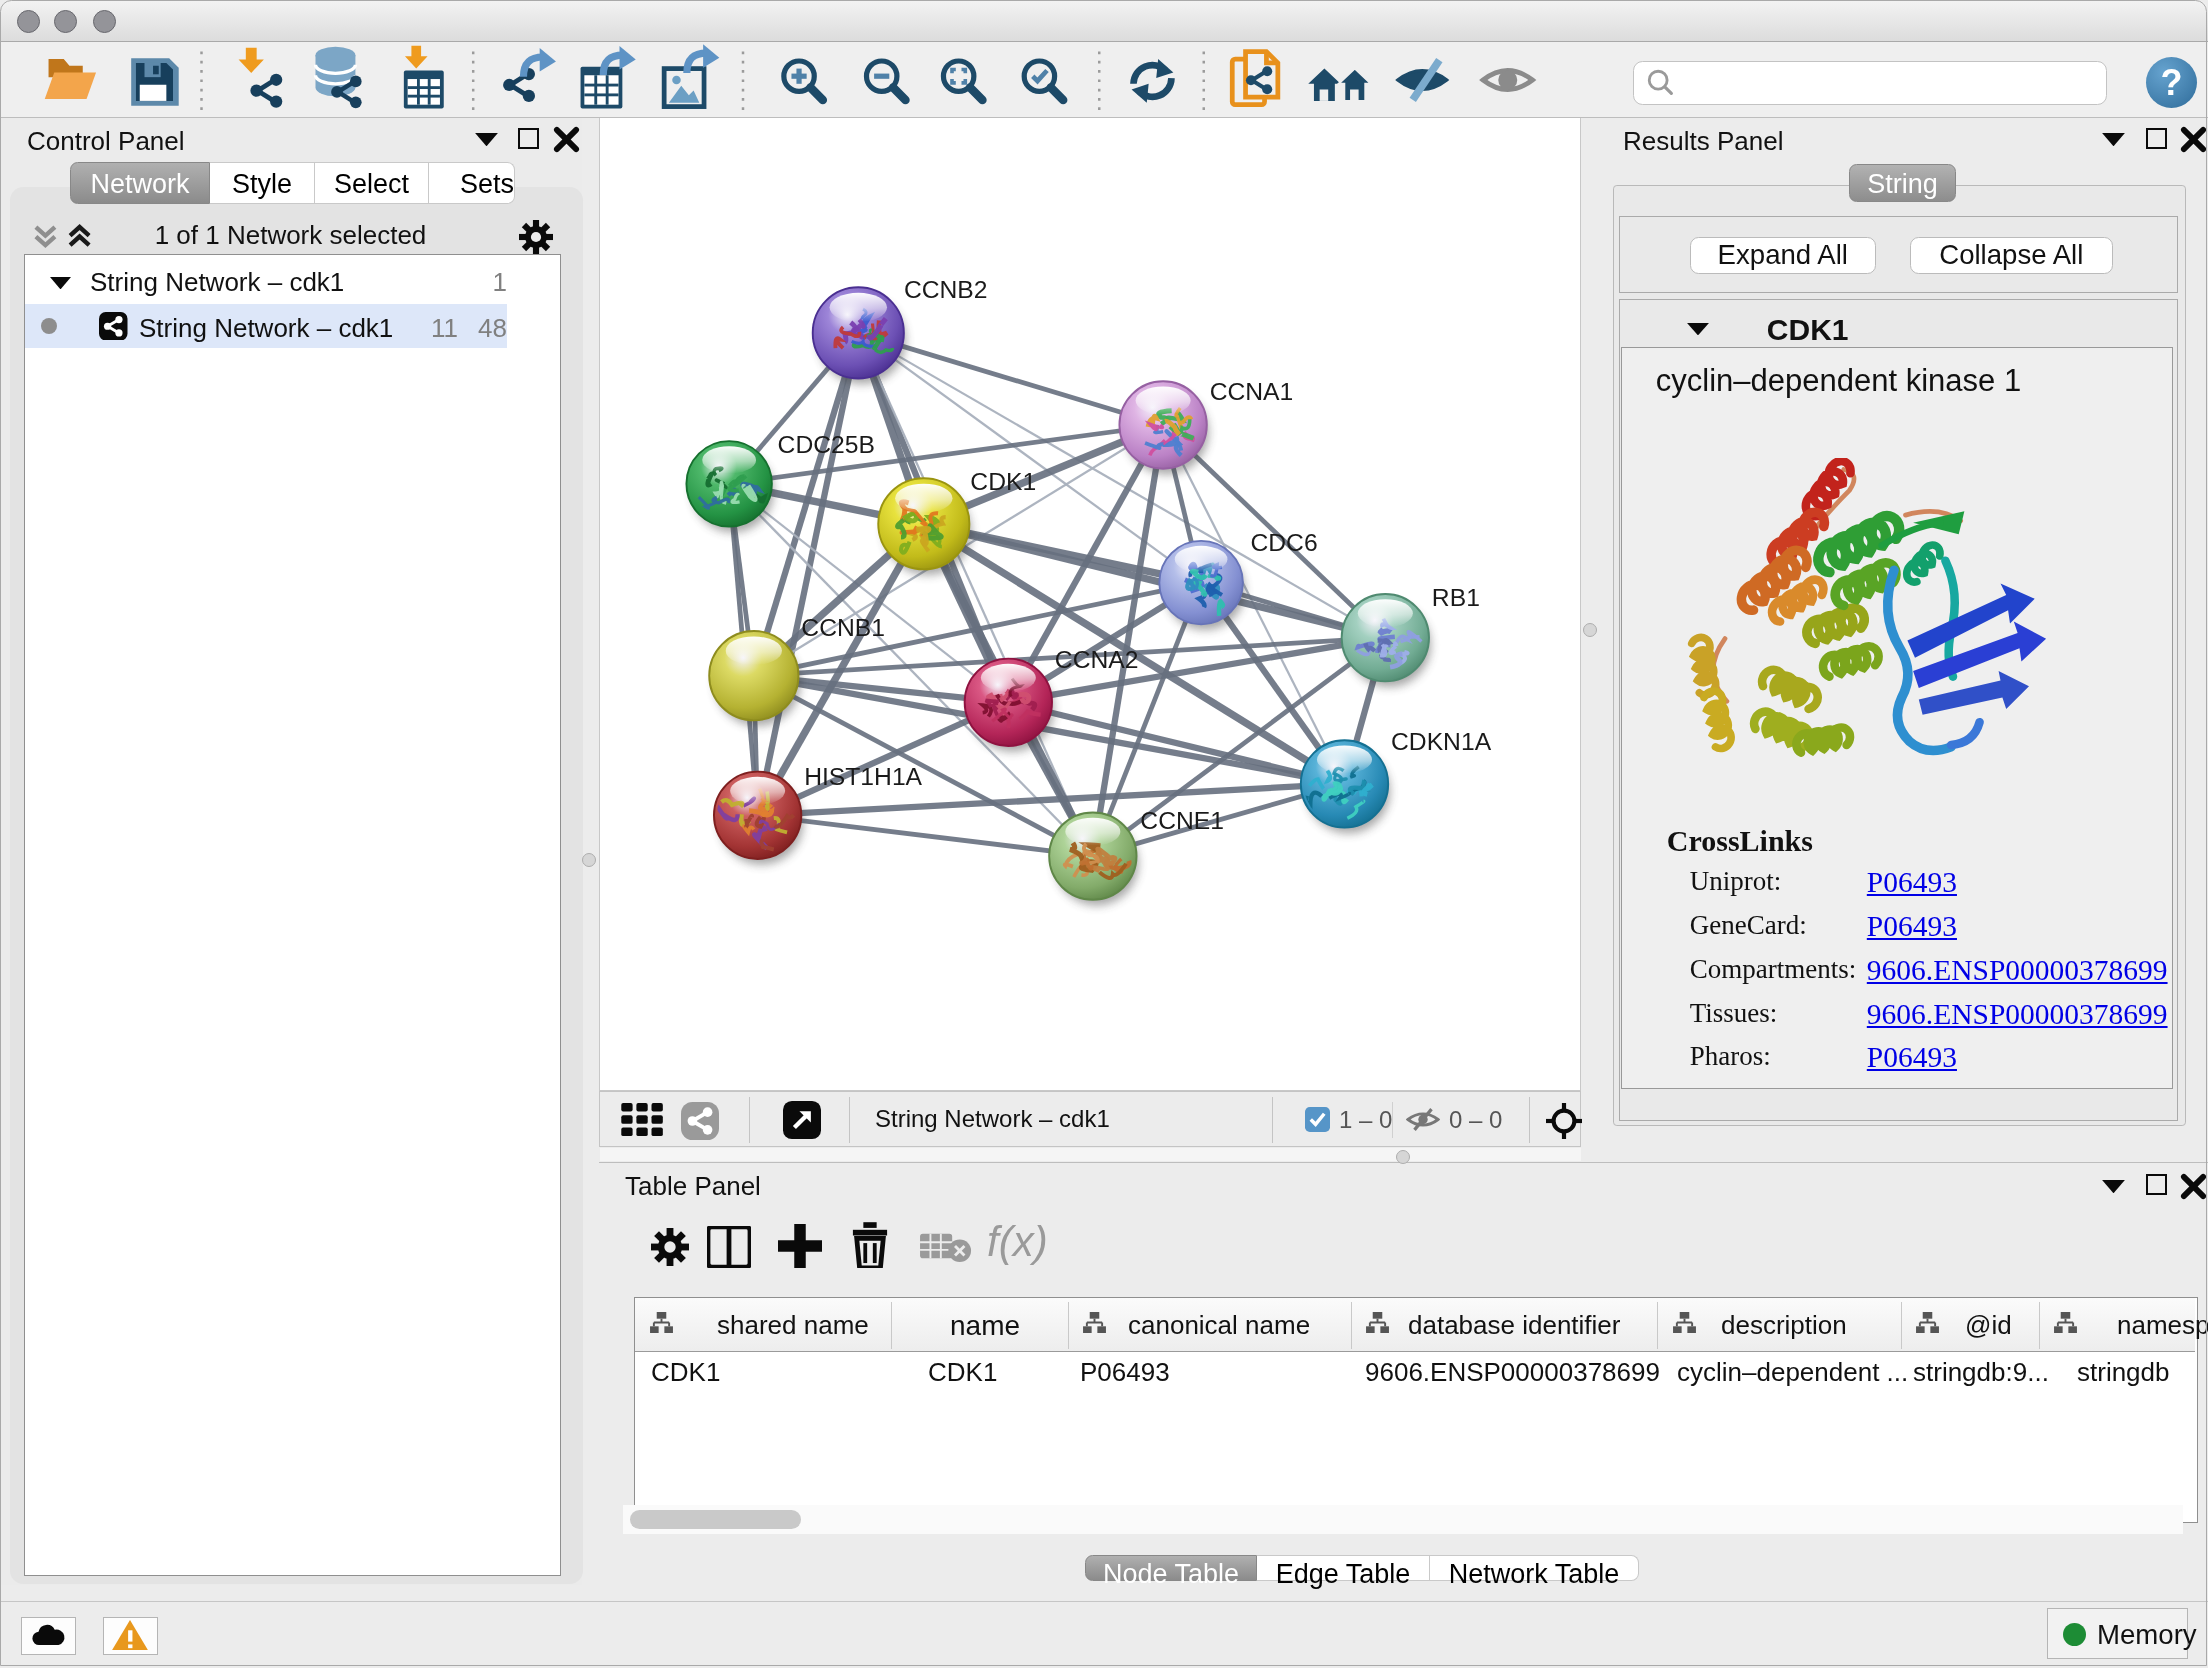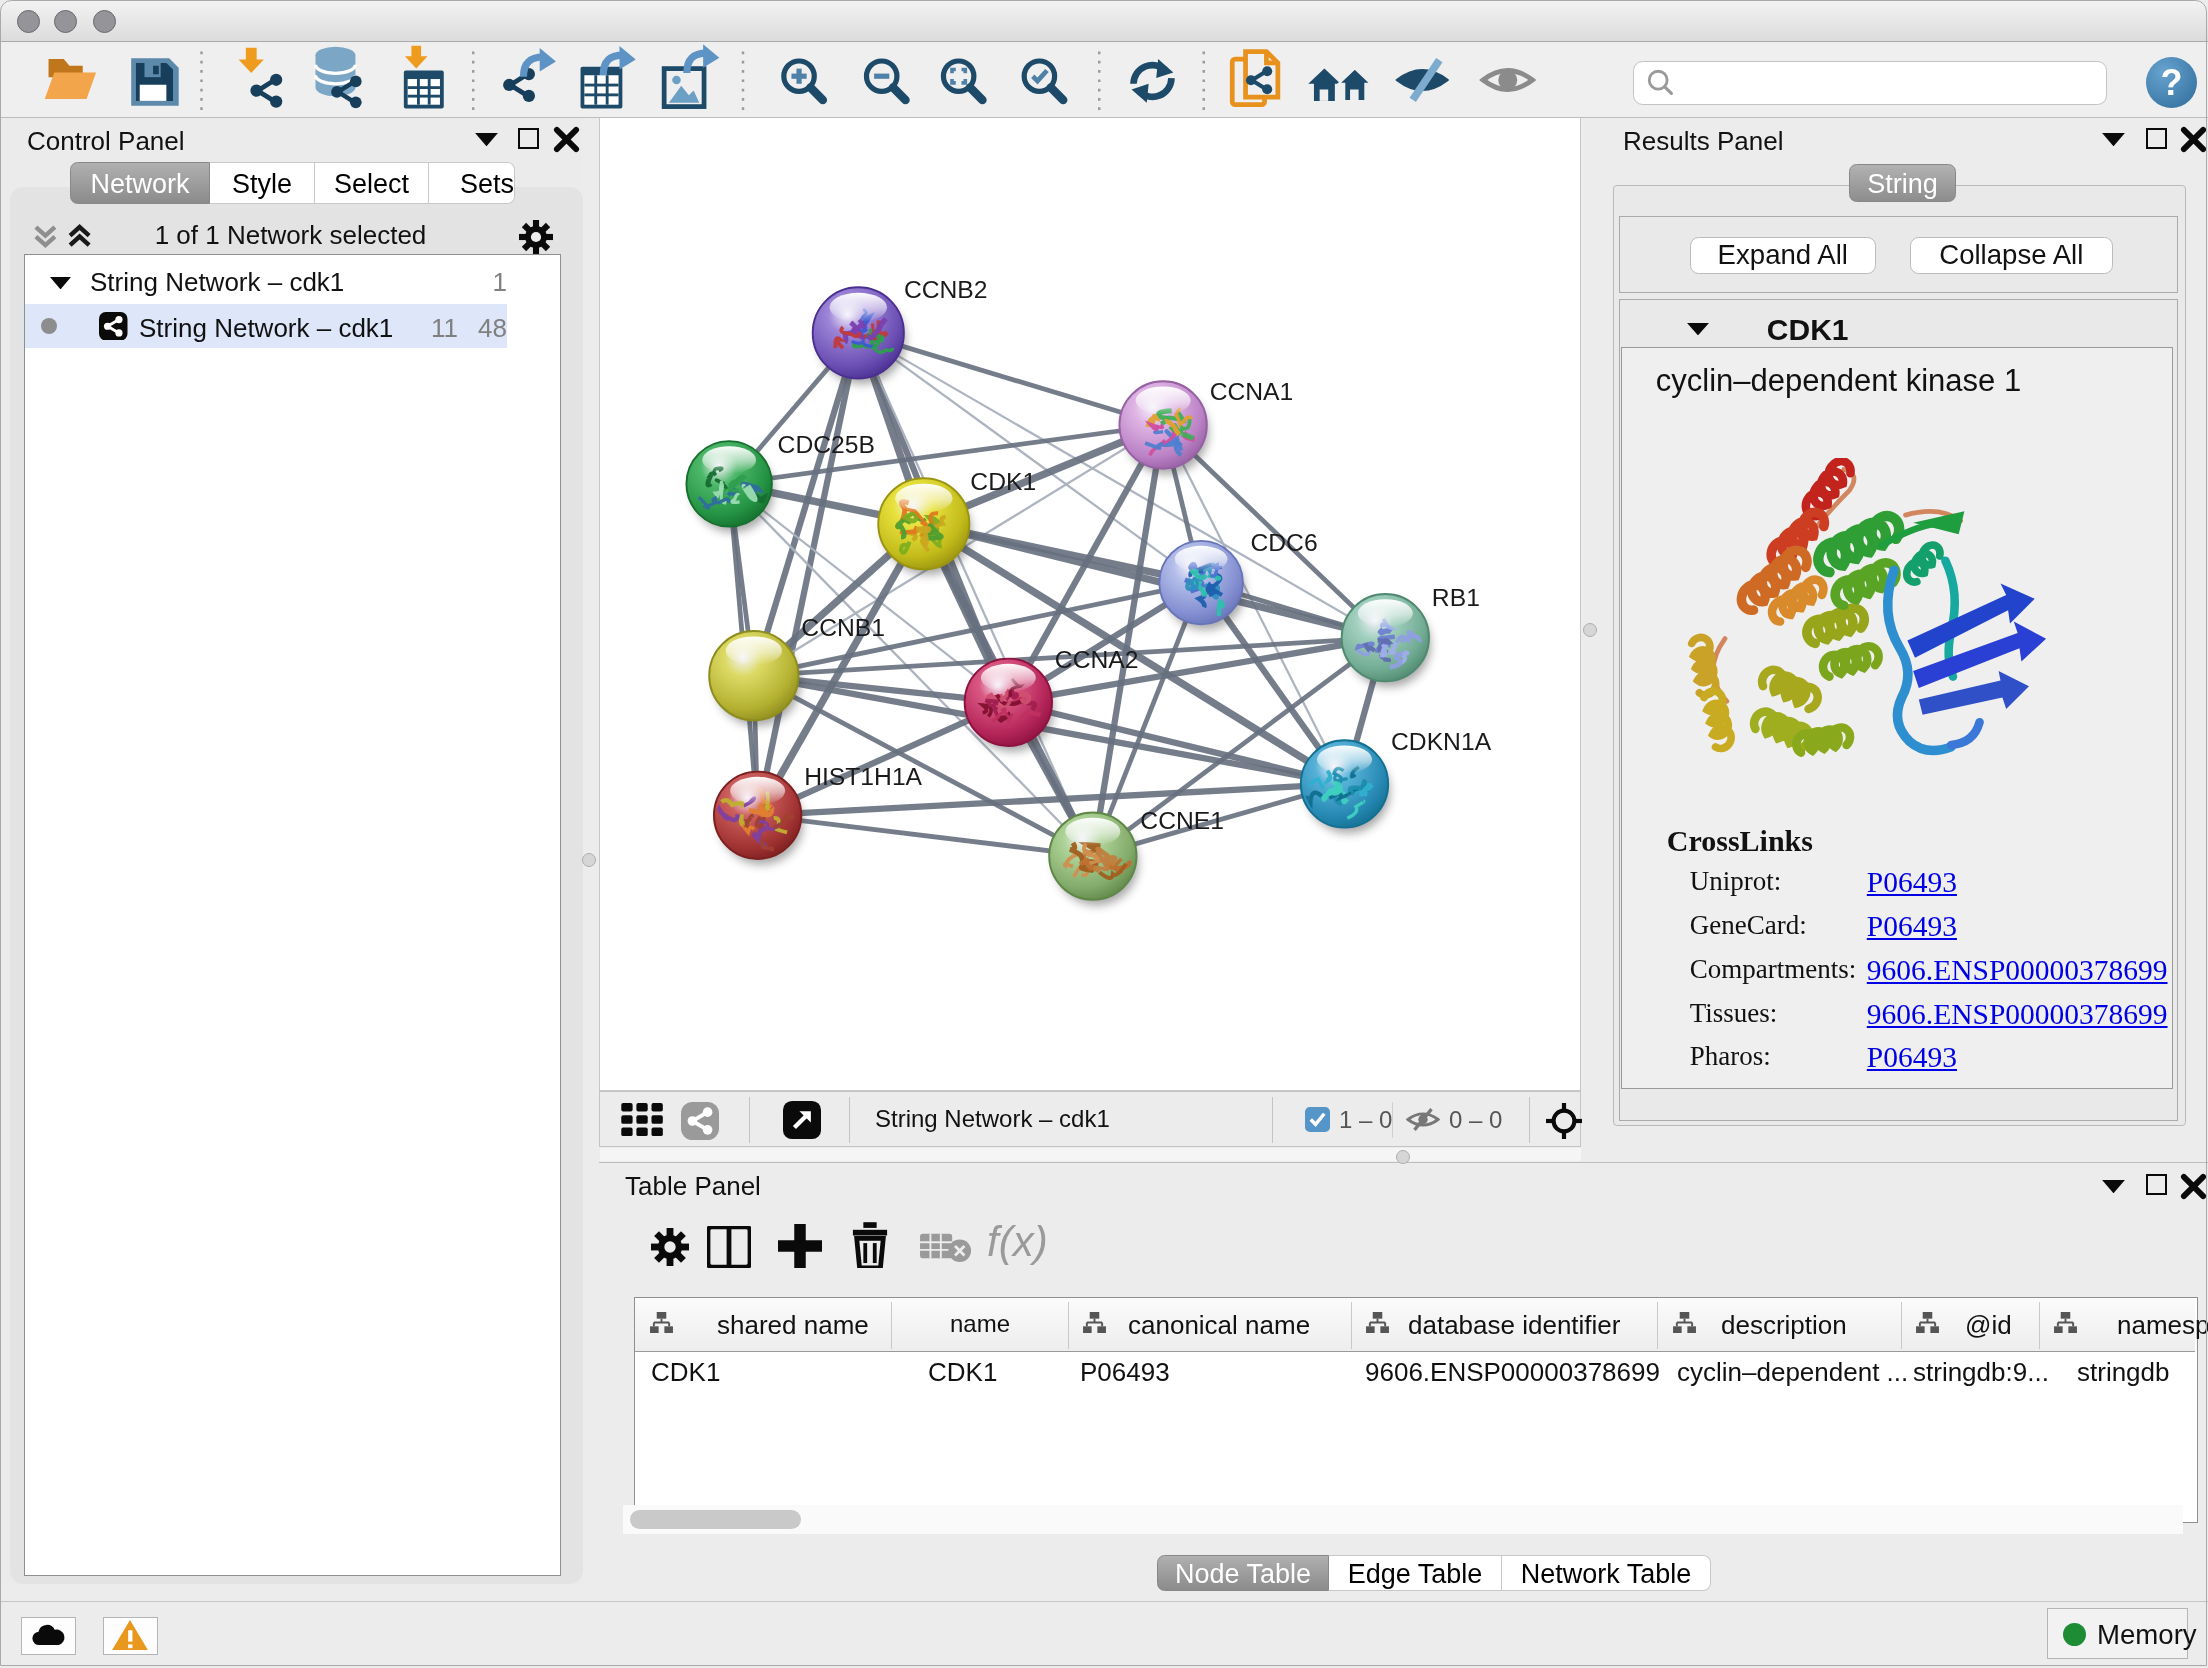--- a/index.html
+++ b/index.html
@@ -816,21 +816,21 @@
     <div class="abs" style="left:35px;top:134px;width:1564px;height:226px;background:#fff;border:1.9px solid #8f8f8f;">
       <div class="abs" style="left:0;top:0;width:1560px;height:54px;background:linear-gradient(#fbfbfb,#ededed);border-bottom:1.9px solid #9a9a9a;">
         <div class="abs" style="left:15px;top:14.3px;"><svg width="23" height="21" viewBox="0 0 24 22" style="vertical-align:-2.9px">
       <rect x="7" y="0" width="10" height="7" fill="#555"></rect>
       <path d="M12,7 v4 M4,11 h16 M4,11 v4 M20,11 v4" stroke="#555" stroke-width="2" fill="none"></path>
       <rect x="0" y="15" width="9" height="7" fill="#555"></rect>
       <rect x="15" y="15" width="9" height="7" fill="#555"></rect>
           </svg></div>
         <div class="abs" style="left:82px;top:12.4px;font-size:26px;color:#111;">shared name</div>
         <div class="abs" style="left:256px;top:3.8px;width:1px;height:47px;background:#c9c9c9;"></div>
-        <div class="abs" style="left:315px;top:12.4px;font-size:24px;color:#111;">name</div>
+        <div class="abs" style="left:315px;top:12.4px;font-size:28px;color:#111;">name</div>
         <div class="abs" style="left:433px;top:3.8px;width:1px;height:47px;background:#c9c9c9;"></div>
         <div class="abs" style="left:448px;top:14.3px;"><svg width="23" height="21" viewBox="0 0 24 22" style="vertical-align:-2.9px">
       <rect x="7" y="0" width="10" height="7" fill="#555"></rect>
       <path d="M12,7 v4 M4,11 h16 M4,11 v4 M20,11 v4" stroke="#555" stroke-width="2" fill="none"></path>
       <rect x="0" y="15" width="9" height="7" fill="#555"></rect>
       <rect x="15" y="15" width="9" height="7" fill="#555"></rect>
           </svg></div>
         <div class="abs" style="left:493px;top:12.4px;font-size:26px;color:#111;">canonical name</div>
         <div class="abs" style="left:716px;top:3.8px;width:1px;height:47px;background:#c9c9c9;"></div>
         <div class="abs" style="left:731px;top:14.3px;"><svg width="23" height="21" viewBox="0 0 24 22" style="vertical-align:-2.9px">
@@ -869,21 +869,21 @@
       <div class="abs" style="left:293px;top:59px;font-size:26px;color:#111;">CDK1</div>
       <div class="abs" style="left:445px;top:59px;font-size:26px;color:#111;">P06493</div>
       <div class="abs" style="left:730px;top:59px;font-size:26px;color:#111;">9606.ENSP00000378699</div>
       <div class="abs" style="left:1042px;top:59px;font-size:26px;color:#111;">cyclin–dependent ...</div>
       <div class="abs" style="left:1278px;top:59px;font-size:26px;color:#111;">stringdb:9...</div>
       <div class="abs" style="left:1442px;top:59px;font-size:26px;color:#111;">stringdb</div>
     </div>
     <div class="abs" style="left:24px;top:342px;width:1560px;height:28.5px;background:#fafafa;"></div>
     <div class="abs" style="left:31px;top:347px;width:171px;height:19px;background:#c9c9c9;border-radius:9.5px;"></div>
   </div>
-<div class="abs" style="left:1157px;top:1555px;height:36px;display:flex;">
+<div class="abs" style="left:1085px;top:1555px;height:26px;display:flex;">
       <div style="width:172px;background:linear-gradient(#b0b0b0,#8b8b8b);color:#fff;font-size:27px;text-align:center;line-height:36px;border-radius:7.6px 0 0 7.6px;border:1px solid #888;">Node Table</div>
       <div style="width:173px;background:#fff;color:#000;font-size:27px;text-align:center;line-height:36px;border:1px solid #c9c9c9;border-left:none;">Edge Table</div>
       <div style="width:209px;background:#fff;color:#000;font-size:27px;text-align:center;line-height:36px;border:1px solid #c9c9c9;border-left:none;border-radius:0 7.6px 7.6px 0;">Network Table</div>
     </div>
 <div class="abs" style="left:0;top:1601px;width:2208px;height:50px;background:#ececec;border-top:1px solid #c6c6c6;">
     <div class="abs" style="left:21px;top:15px;width:55px;height:38px;background:#fdfdfd;border:1.9px solid #b5b5b5;">
       <svg width="38" height="27" viewBox="0 0 40 28" style="margin:3.8px 0 0 7.6px">
        <path d="M10,24 a7,7 0 0 1 -1,-14 a9,9 0 0 1 17,-2 a7,7 0 0 1 4,16 z" fill="#0a0a0a"></path>
       </svg></div>
     <div class="abs" style="left:103px;top:15px;width:55px;height:38px;background:#fdfdfd;border:1.9px solid #b5b5b5;">

